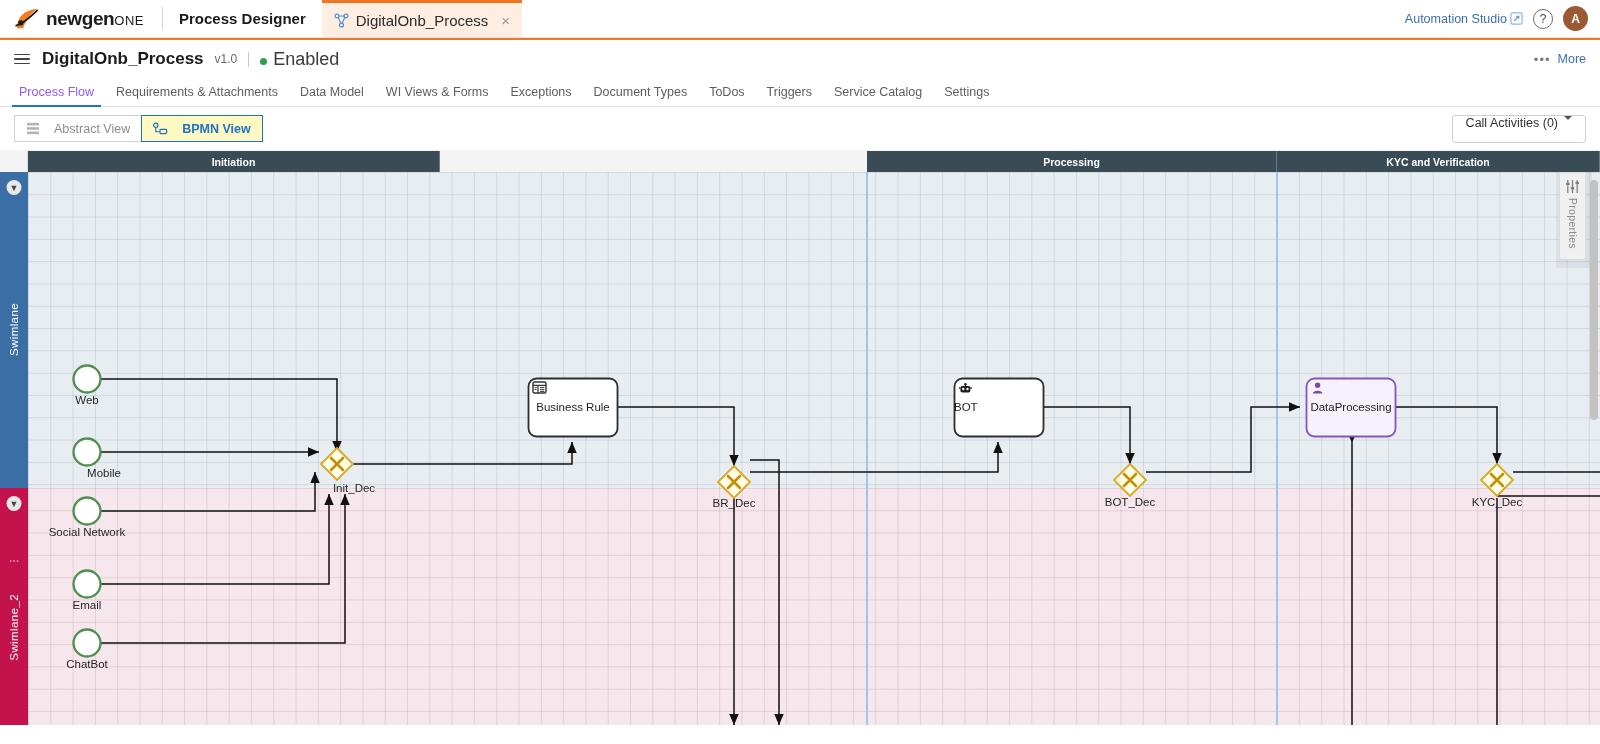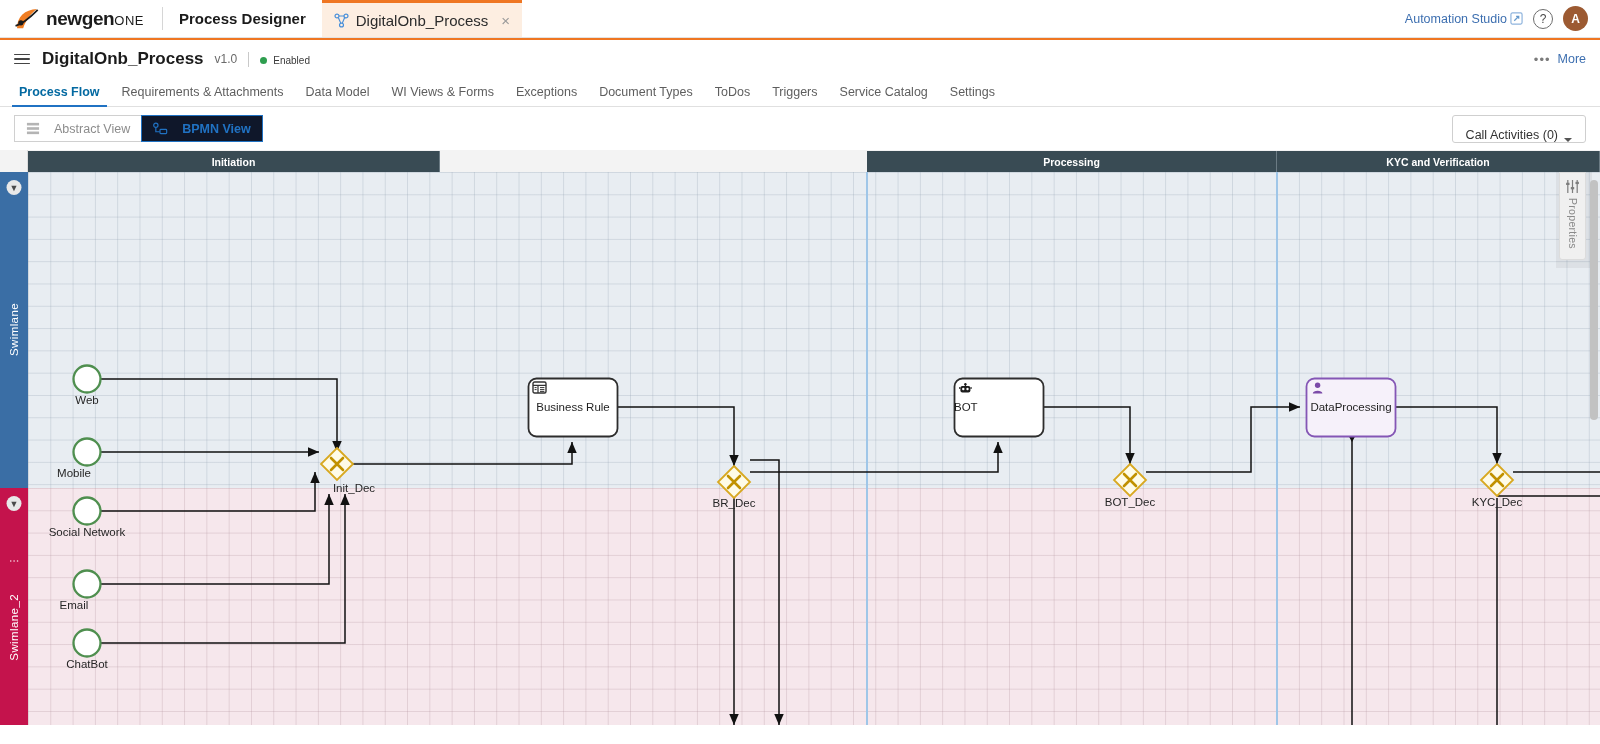--- a/index.html
+++ b/index.html
@@ -79,64 +79,64 @@
   .hamburger span {
     display: block; height: 1.6px; background: #444; margin: 3px 0; border-radius: 1px;
   }
   .proc-name { font-size: 17px; font-weight: bold; color: #1b1b1b; }
   .proc-ver { font-size: 12px; color: #6a6a6a; margin-left: 11px; }
   .vsep { width: 1px; height: 15px; background: #c9c9c9; margin: 0 11px; }
   .status-dot {
     width: 7px; height: 7px; border-radius: 50%; background: #2e9e4f;
     display: inline-block; margin-right: 6px;
   }
-  .status-text { font-size: 10px; color: #3a3a3a; }
+  .status-text { font-size: 18px; color: #3a3a3a; }
   .more-btn {
     margin-left: auto; display: flex; align-items: center; gap: 7px;
     font-size: 12.5px; color: #3d6fb0;
   }
   .dots { letter-spacing: 1px; color: #7b7b7b; font-size: 13px; }
 
   
   .tabs {
     height: 29px; display: flex; align-items: flex-end;
     padding: 0 8px; border-bottom: 1px solid #e0e0e0; background: #fff;
     gap: 0;
   }
   .tab {
     font-size: 12.5px; color: #5e5e5e; padding: 0 11px 7px 11px;
     white-space: nowrap;
   }
-  .tab.active { color: #0369a1; font-weight: bold; position: relative; }
+  .tab.active { color: #8b5cf6; font-weight: normal; position: relative; }
   .tab.active::after {
     content: ''; position: absolute; left: 4px; right: 4px; bottom: -1px;
     height: 2px; background: #2072c3;
   }
 
   
   .viewbar {
     height: 43px; display: flex; align-items: center;
     padding: 0 14px; background: #fff;
   }
   .segmented { display: flex; }
   .seg {
     display: flex; align-items: center; gap: 14px;
     height: 27px; padding: 0 11px;
     font-size: 12.5px; border: 1px solid #d0d0d0;
     background: #fff; color: #8c8c8c;
   }
   .seg.sel {
     border: 1.6px solid #2072c3; color: #2072c3; font-weight: bold;
-    background: #0f172a; margin-left: -1px; z-index: 2;
+    background: #fef9c3; margin-left: -1px; z-index: 2;
   }
   .call-act {
     margin-left: auto; height: 28px; padding: 0 13px;
     border: 1px solid #cfcfcf; border-radius: 3px; background: #fff;
     font-size: 12.5px; color: #333;
-    display: flex; align-items: flex-end; gap: 6px;
+    display: flex; align-items: flex-start; gap: 6px;
   }
   .caret { border-left: 4px solid transparent; border-right: 4px solid transparent;
            border-top: 4px solid #555; }
 
   
   .canvas-wrap {
     position: relative; width: 1600px; height: 575px;
     background: #f9a8d4; overflow: hidden; text-decoration: underline;
   }
   .lane-head-row {
@@ -397,23 +397,23 @@
   </svg>
 
   <svg class="flow" width="1600" height="575">
     <circle cx="87" cy="229" r="13.5" fill="#fff" stroke="#4f8f4f" stroke-width="2.3"></circle>
     <circle cx="87" cy="302" r="13.5" fill="#fff" stroke="#4f8f4f" stroke-width="2.3"></circle>
     <circle cx="87" cy="361" r="13.5" fill="#fff" stroke="#4f8f4f" stroke-width="2.3"></circle>
     <circle cx="87" cy="434" r="13.5" fill="#fff" stroke="#4f8f4f" stroke-width="2.3"></circle>
     <circle cx="87" cy="493" r="13.5" fill="#fff" stroke="#4f8f4f" stroke-width="2.3"></circle>
   </svg>
   <div class="node-label" style="left:27px; top:244px; width:120px;">Web</div>
-  <div class="node-label" style="left:14px; top:317px; width:120px;">Mobile</div>
+  <div class="node-label" style="left:44px; top:317px; width:120px;">Mobile</div>
   <div class="node-label" style="left:27px; top:376px; width:120px;">Social Network</div>
-  <div class="node-label" style="left:14px; top:449px; width:120px;">Email</div>
+  <div class="node-label" style="left:27px; top:449px; width:120px;">Email</div>
   <div class="node-label" style="left:27px; top:508px; width:120px;">ChatBot</div>
 
   <svg class="flow" width="1600" height="575">
     <g fill="#fefbe8" stroke="#d8a820" stroke-width="1.8">
       <path d="M337,298 L353,314 L337,330 L321,314 z"></path>
       <path d="M734,316 L750,332 L734,348 L718,332 z"></path>
       <path d="M1130,314 L1146,330 L1130,346 L1114,330 z"></path>
       <path d="M1497,314 L1513,330 L1497,346 L1481,330 z"></path>
       <path d="M748,698 L764,714 L748,730 L732,714 z"></path>
     </g>

